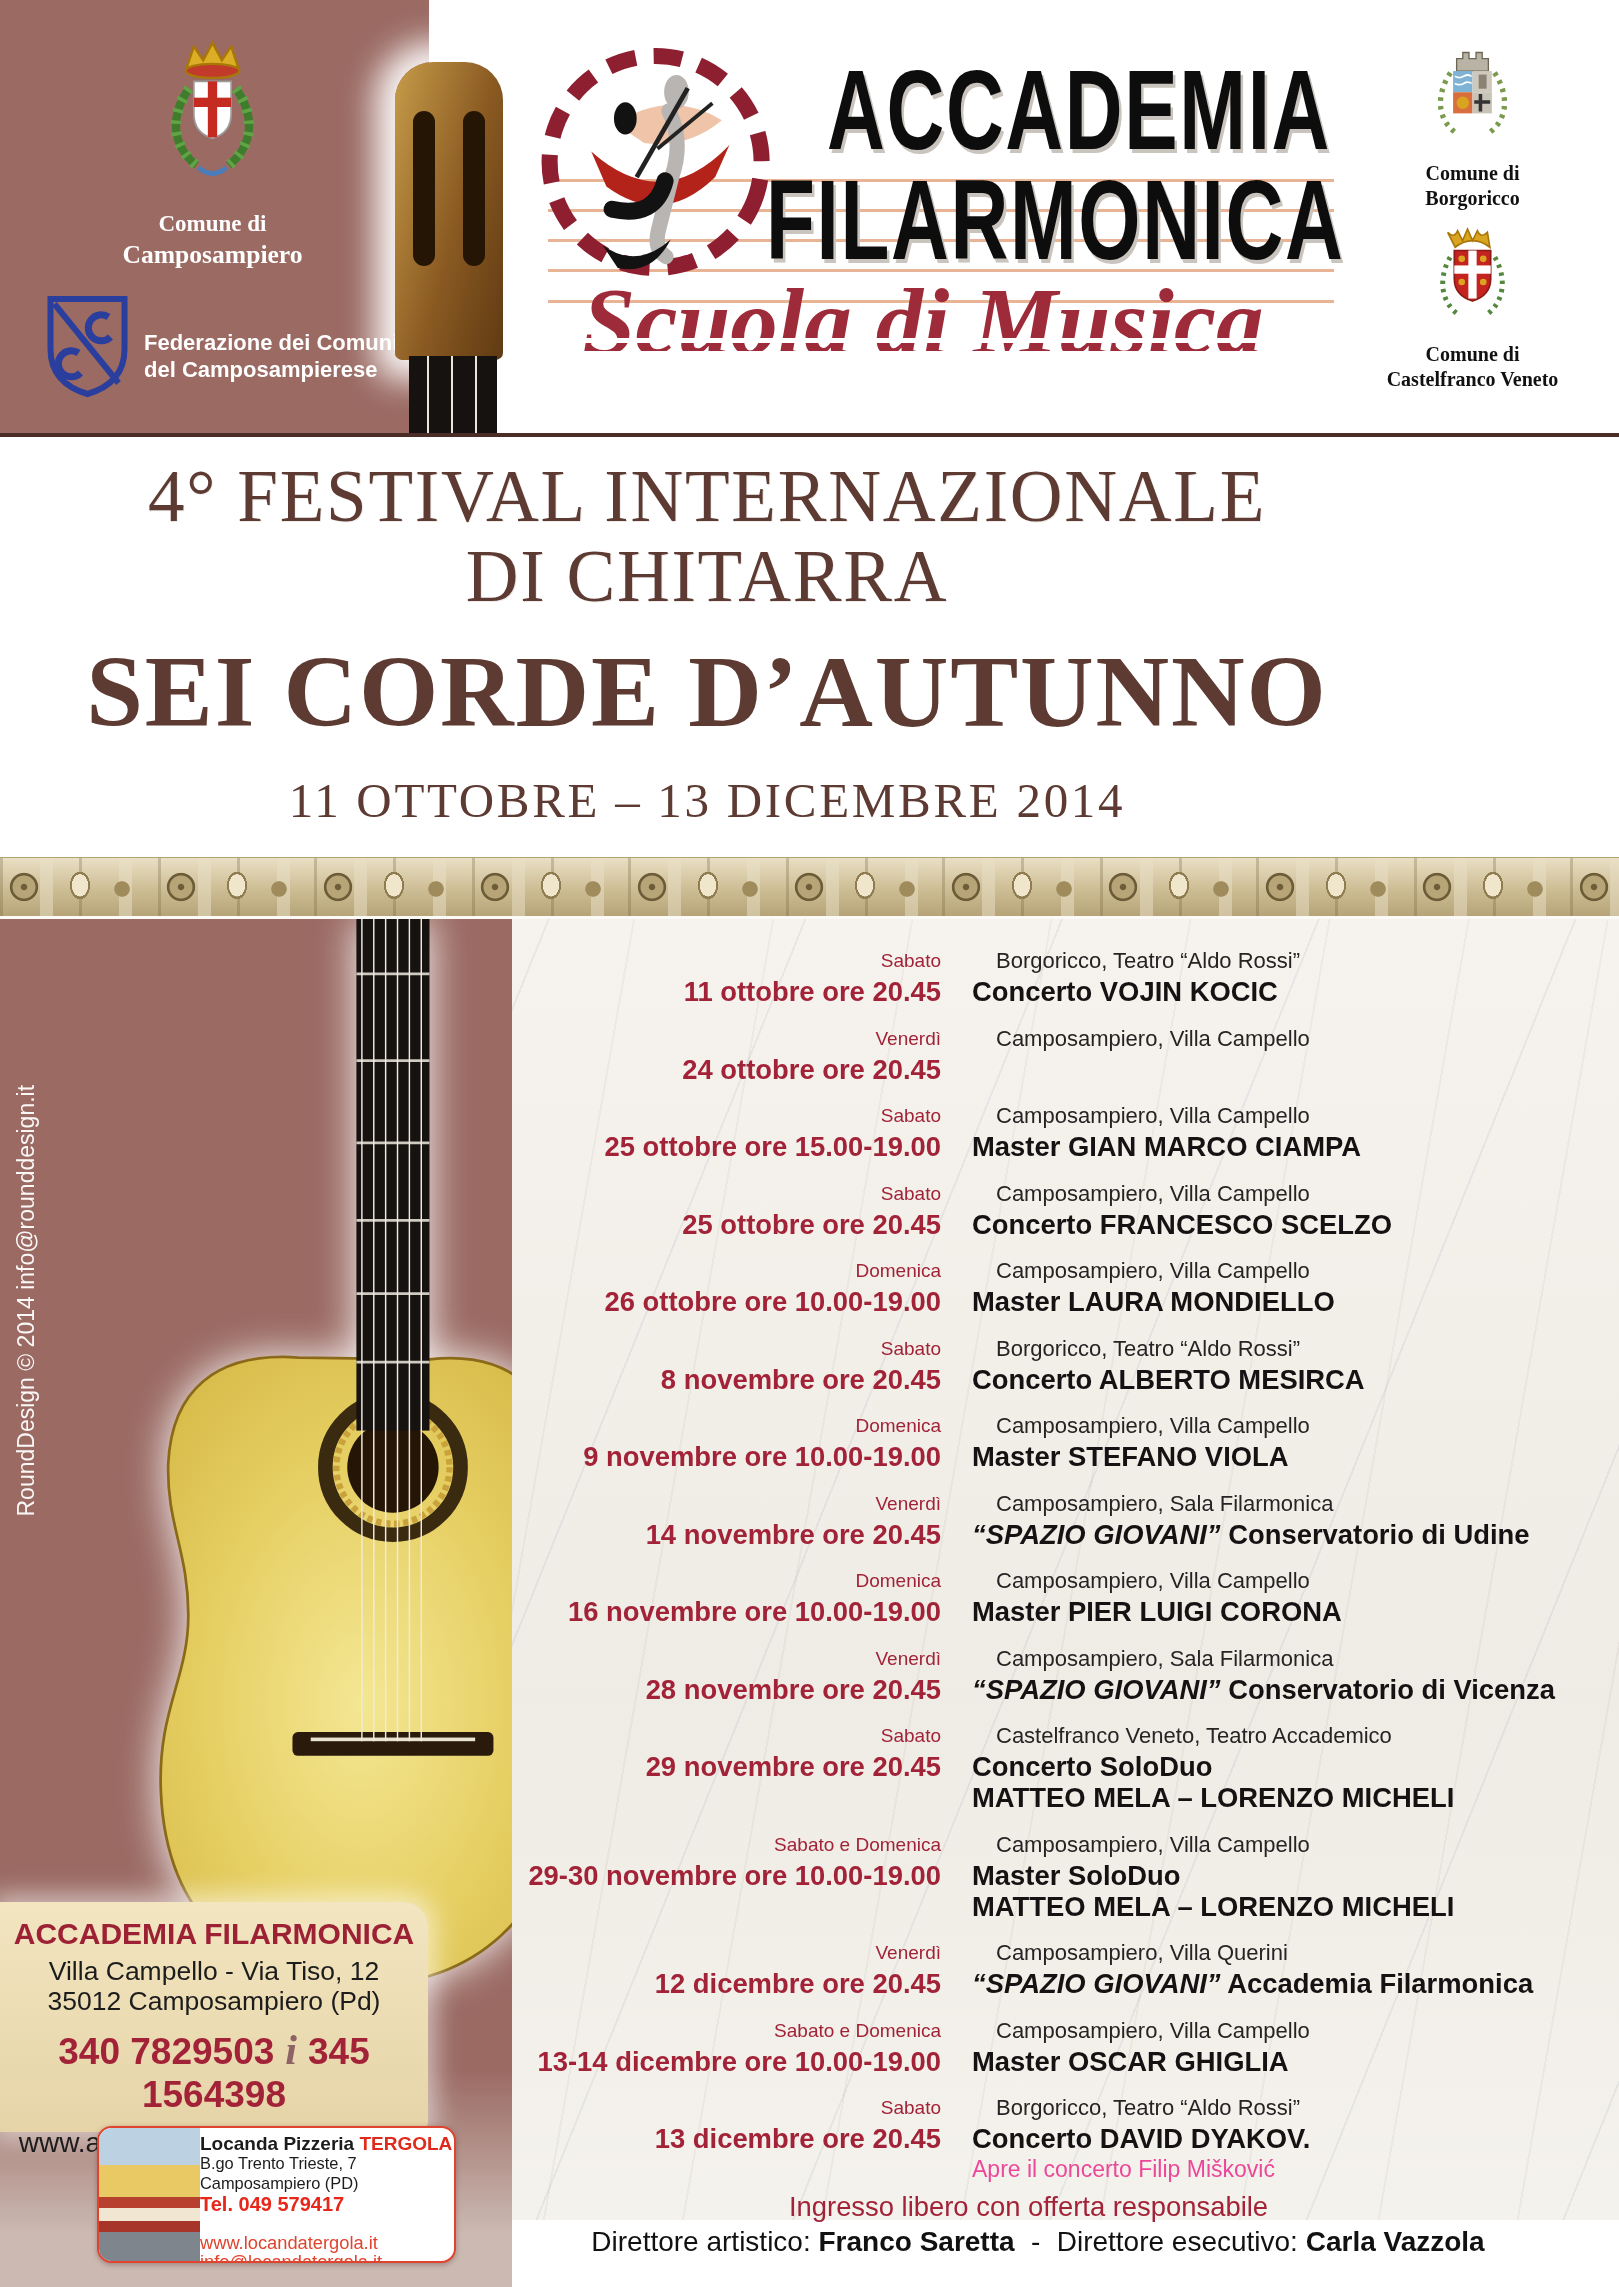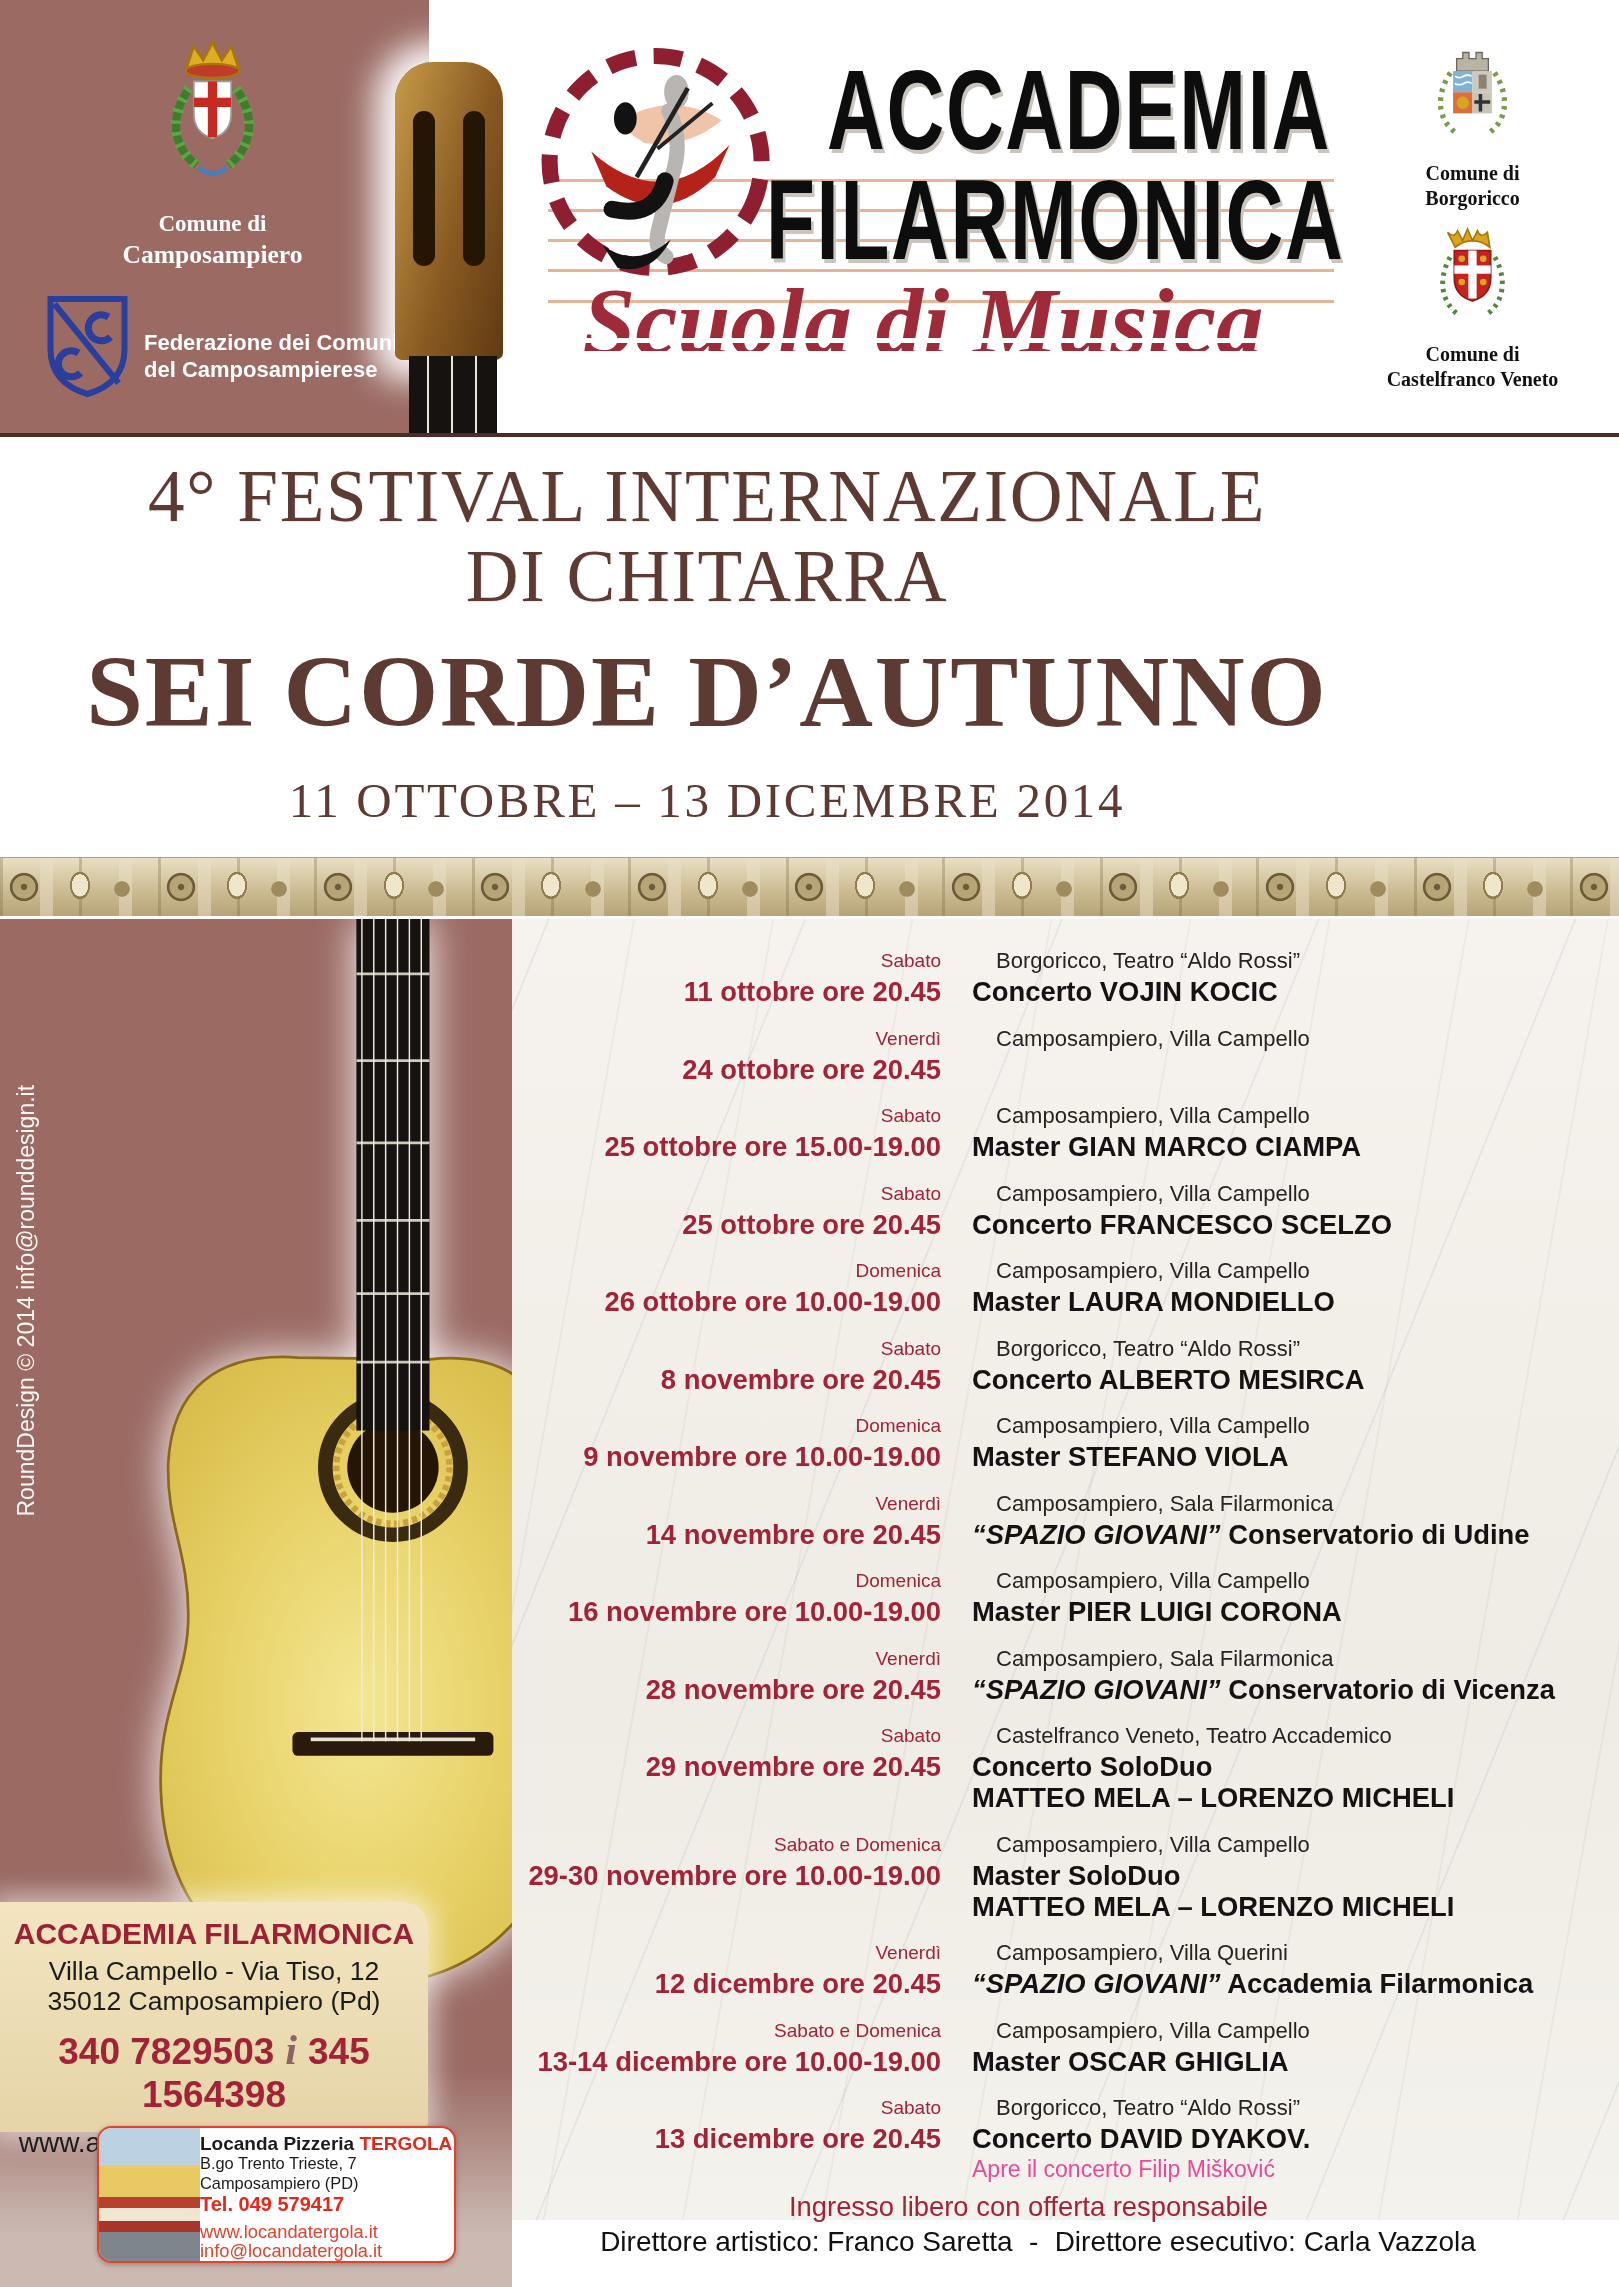--- a/index.html
+++ b/index.html
@@ -112,28 +112,28 @@
   .tergola{position:absolute;left:97px;top:2126px;width:355px;height:133px;background:#fff;
     border:2.7px solid #e0442e;border-radius:14.6px;display:flex;overflow:hidden;
     box-shadow:0 1.8px 5.5px rgba(90,40,30,.35);}
   .terg-photo{width:101px;flex:none;background:
     linear-gradient(180deg,#bcd2e2 0 28%,#e8c964 28% 52%,#b8402e 52% 60%,#f0e6d2 60% 70%,#a8352a 70% 78%,#7f858c 78% 100%);}
   .terg-text{flex:1;text-align:left;padding-top:5.5px;line-height:1.06;}
   .tg-name{font-size:19px;font-weight:bold;color:#1c1c1c;}
   .tg-name b{color:#e02a1c;}
   .tg-a{font-size:16.4px;color:#1c1c1c;margin-top:1.8px;}
   .tg-tel{font-size:20px;font-weight:bold;color:#e8261a;margin-top:1.8px;}
-  .tg-web{font-size:18.3px;color:#e0442e;margin-top:7px;}
+  .tg-web{font-size:18.3px;color:#e0442e;margin-top:18px;}
 
   
   .ingresso{position:absolute;left:512px;top:2191px;width:1033px;text-align:center;
     color:#a22338;font-size:27.4px;}
   .direttori{position:absolute;left:457px;top:2226px;width:1162px;text-align:center;
     color:#111;font-size:28px;}
-  .direttori b{font-weight:normal;}
+  .direttori b{font-weight:bold;}
   .dir-sep{margin:0 16.4px;}
 </style>
 </head>
 <body>
 
 <div class="page">
 
   <div class="header">
     <div class="header-left"></div>
 

